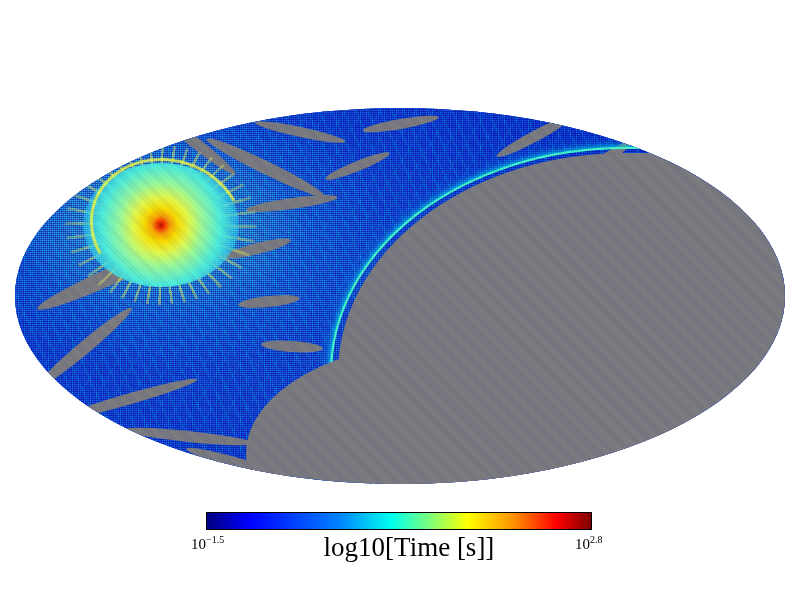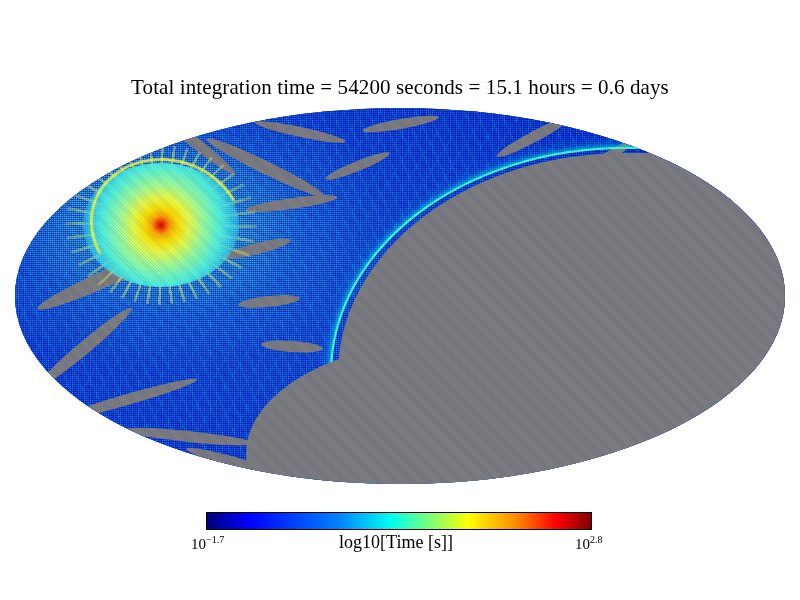--- a/index.html
+++ b/index.html
@@ -218,35 +218,34 @@
     top: 534px;
     font-size: 15px;
     color: #000000;
     white-space: nowrap;
   }
   #cbar-min { left: 191px; }
   #cbar-max { left: 575px; }
   .cbar-tick sup { font-size: 10px; }
   #cbar-label {
     position: absolute;
-    left: 203px;
+    left: 216px;
     top: 532px;
     width: 386px;
     text-align: center;
-    font-size: 18px;
+    font-size: 27px;
     color: #000000;
     white-space: nowrap;
   }
 </style>
 </head>
 <body>
 
 <div id="root">
 
-  <div id="title">Total integration time = 54200 seconds = 15.1 hours = 0.6 days</div>
 
   <div id="map-wrap">
     <div id="map-ellipse">
 
       <div class="layer" id="sky-blue"></div>
       <div class="layer" id="sky-strips"></div>
       <div class="layer" id="sky-dither"></div>
 
       <div class="gap" style="left:2%;top:42%;width:22%;height:4.5%;transform:rotate(-24deg);"></div>
       <div class="gap" style="left:1%;top:62%;width:16%;height:3.5%;transform:rotate(-40deg);"></div>
@@ -278,17 +277,17 @@
         <div id="hotspot-spokes"></div>
         <div id="hotspot-glow"></div>
         <div id="hotspot-arc"></div>
       </div>
 
       <div class="layer" id="sky-dither-top"></div>
     </div>
   </div>
 
   <div id="cbar"></div>
-  <div class="cbar-tick" id="cbar-min"><span>10</span><sup>−1.7</sup></div>
+  <div class="cbar-tick" id="cbar-min"><span>10</span><sup>−1.5</sup></div>
   <div class="cbar-tick" id="cbar-max"><span>10</span><sup>2.8</sup></div>
   <div id="cbar-label">log10[Time [s]]</div>
 
 </div>
 
 </body></html>

